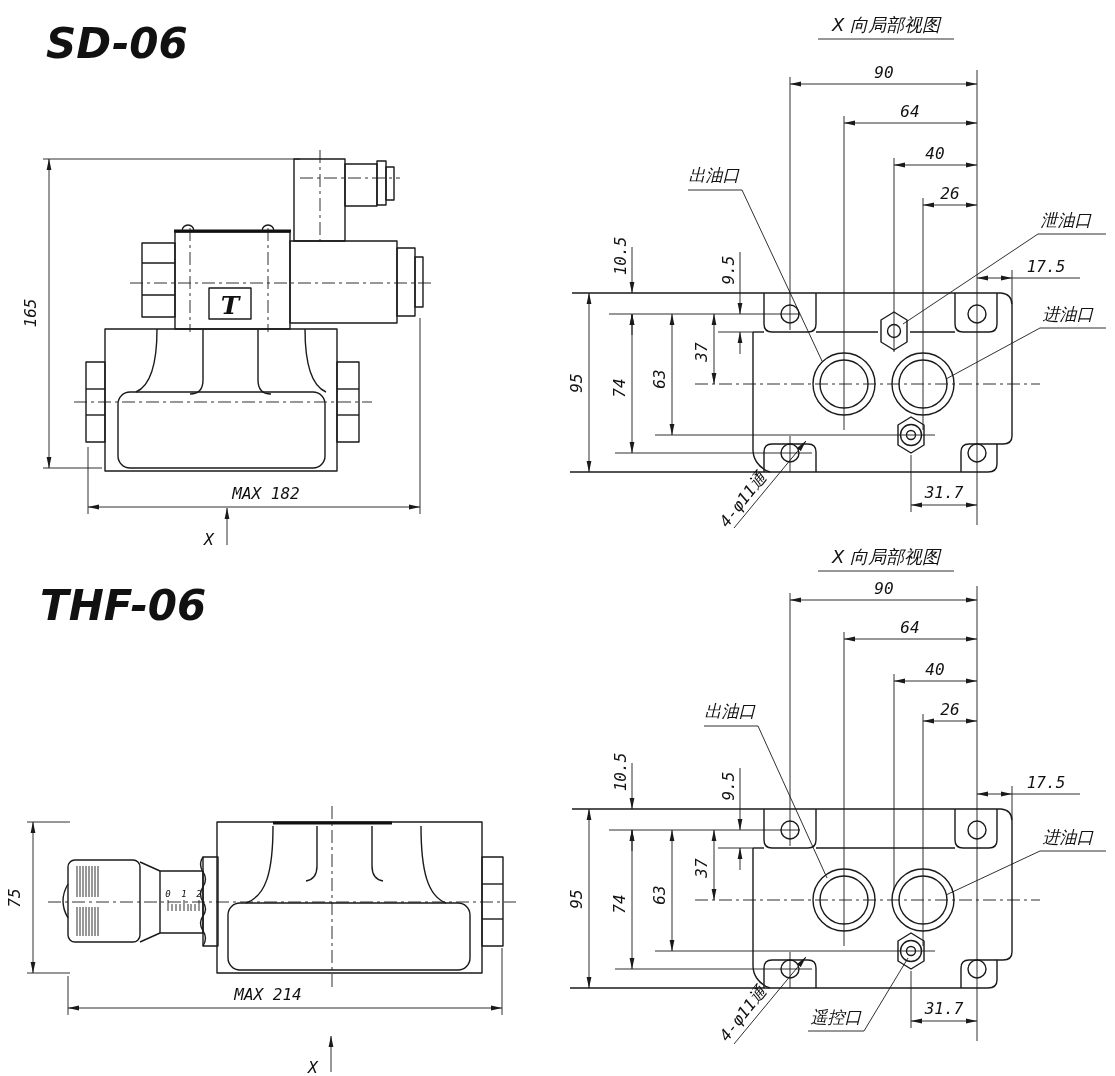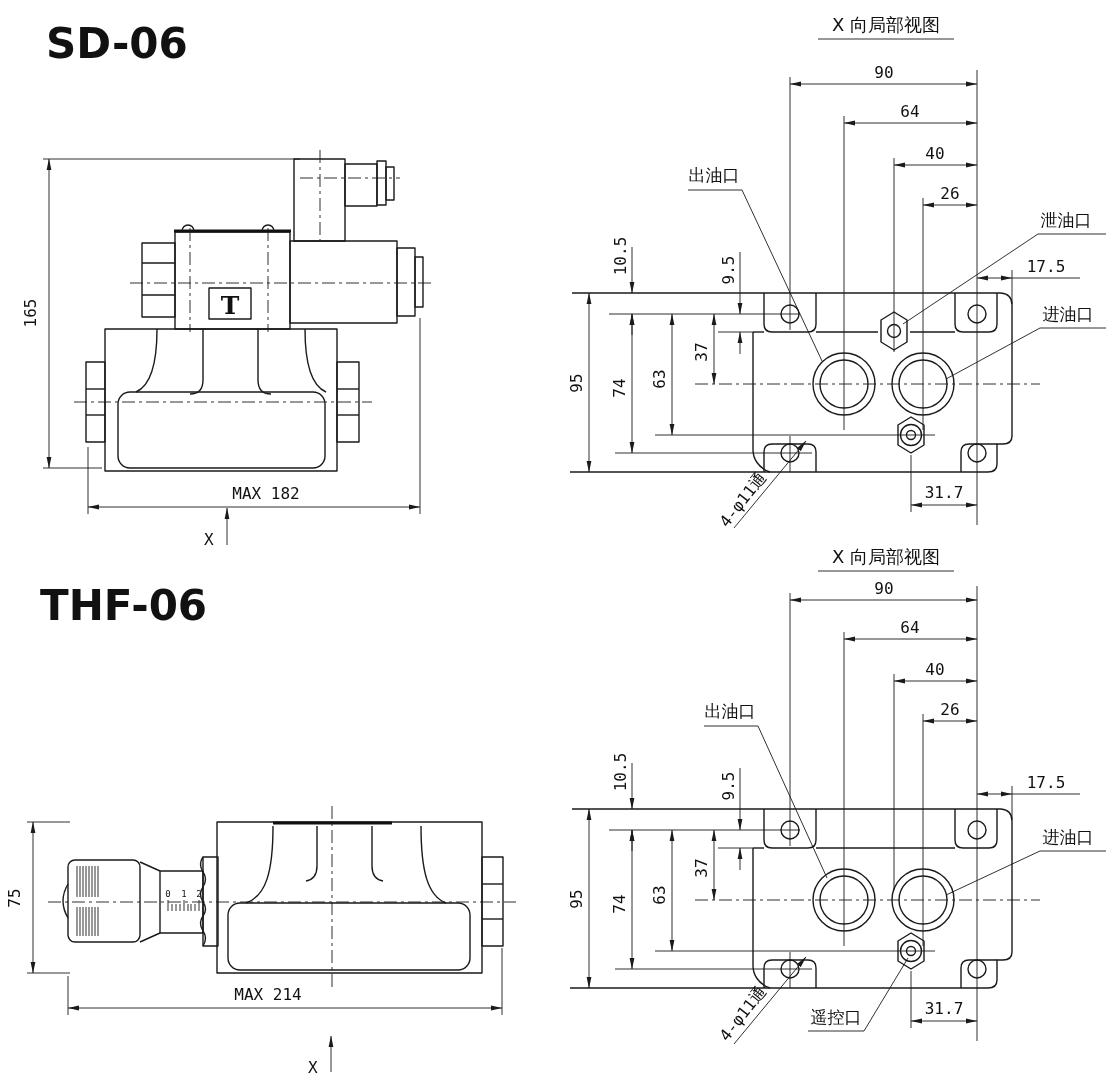--- a/index.html
+++ b/index.html
@@ -1,17 +1,17 @@
 <!DOCTYPE html>
 <html><head>
 <meta charset="utf-8">
 <style>
   html,body{margin:0;padding:0;background:#ffffff;}
   .canvas{position:relative;width:1115px;height:1076px;background:#ffffff;overflow:hidden;
-          font-family:"DejaVu Sans",sans-serif;}
+          font-family:"DejaVu Sans",sans-serif;font-style:italic;}
   svg{position:absolute;left:0;top:0;}
   
   .ol{fill:none;stroke:#1a1a1a;stroke-width:1.4;stroke-linejoin:round;stroke-linecap:butt;}
   .thin{fill:none;stroke:#1a1a1a;stroke-width:0.9;}
   .thick{fill:none;stroke:#111;stroke-width:3.2;}
   .cl{fill:none;stroke:#1a1a1a;stroke-width:0.9;stroke-dasharray:13 4 3 4;}
   .hatch{fill:none;stroke:#1a1a1a;stroke-width:0.9;}
   text{fill:#111;}
   .dtxt{font-size:16px;font-family:"DejaVu Sans Mono","Liberation Mono",monospace;}
   .stxt{font-size:9px;font-family:"DejaVu Sans Mono","Liberation Mono",monospace;}

